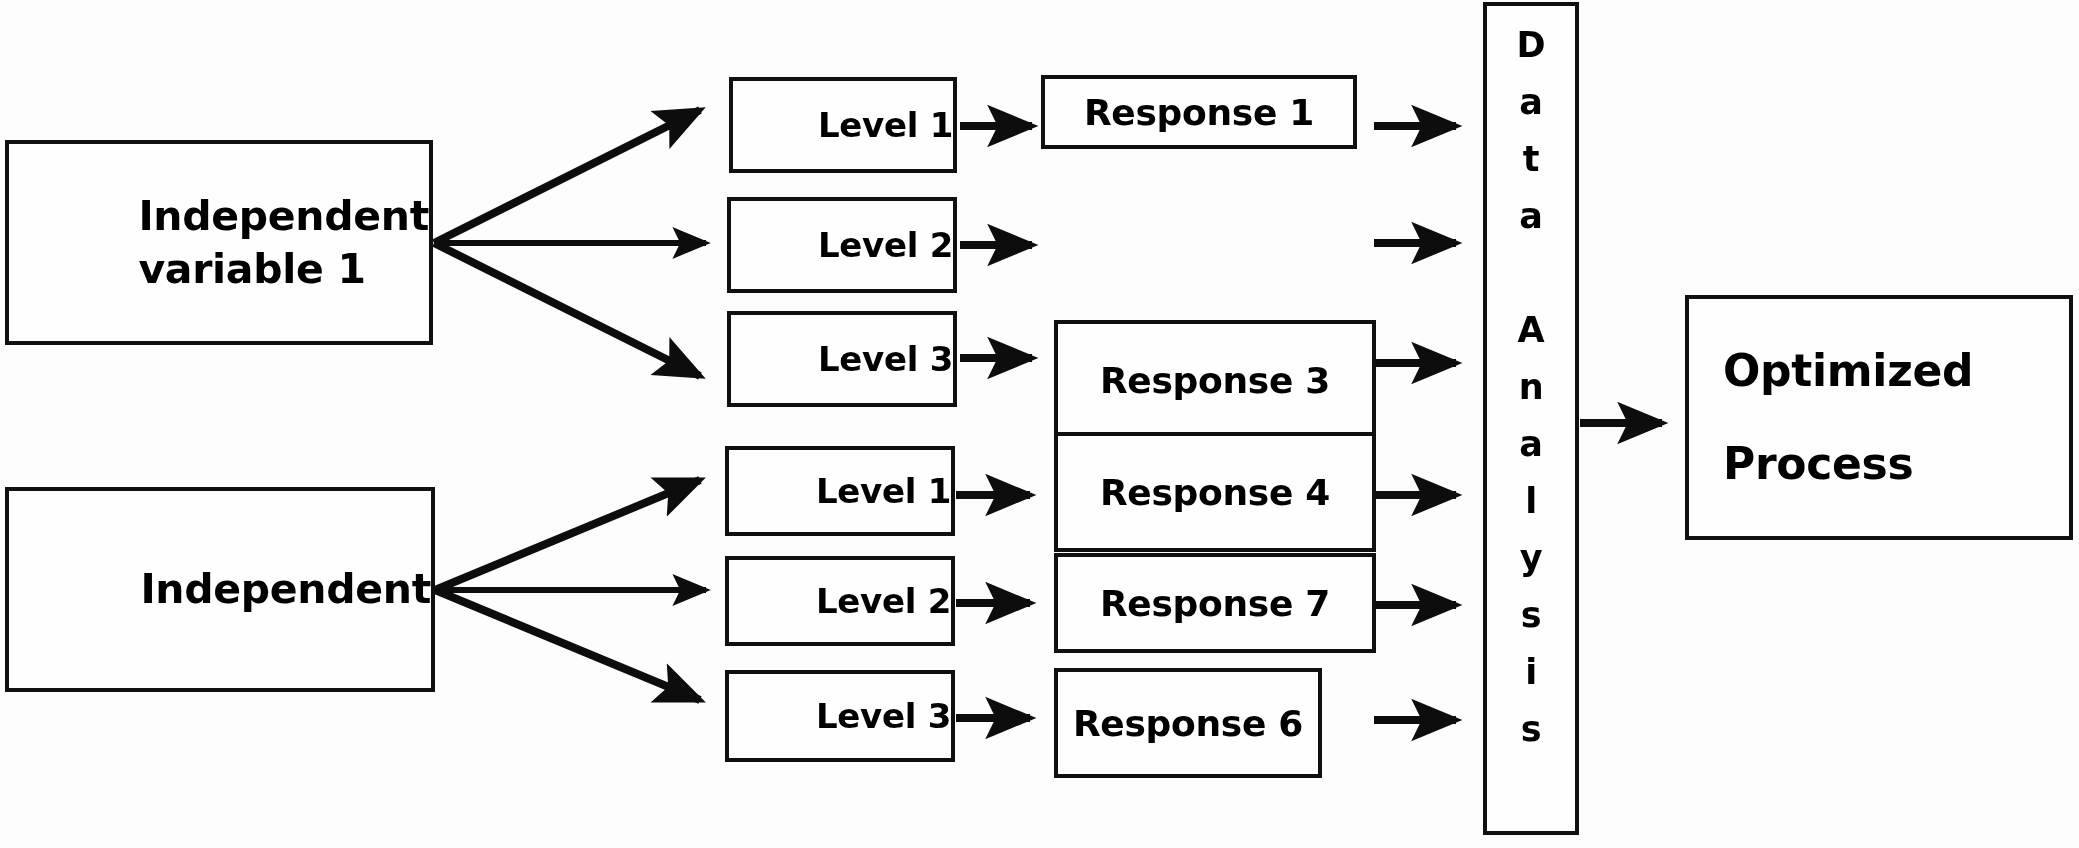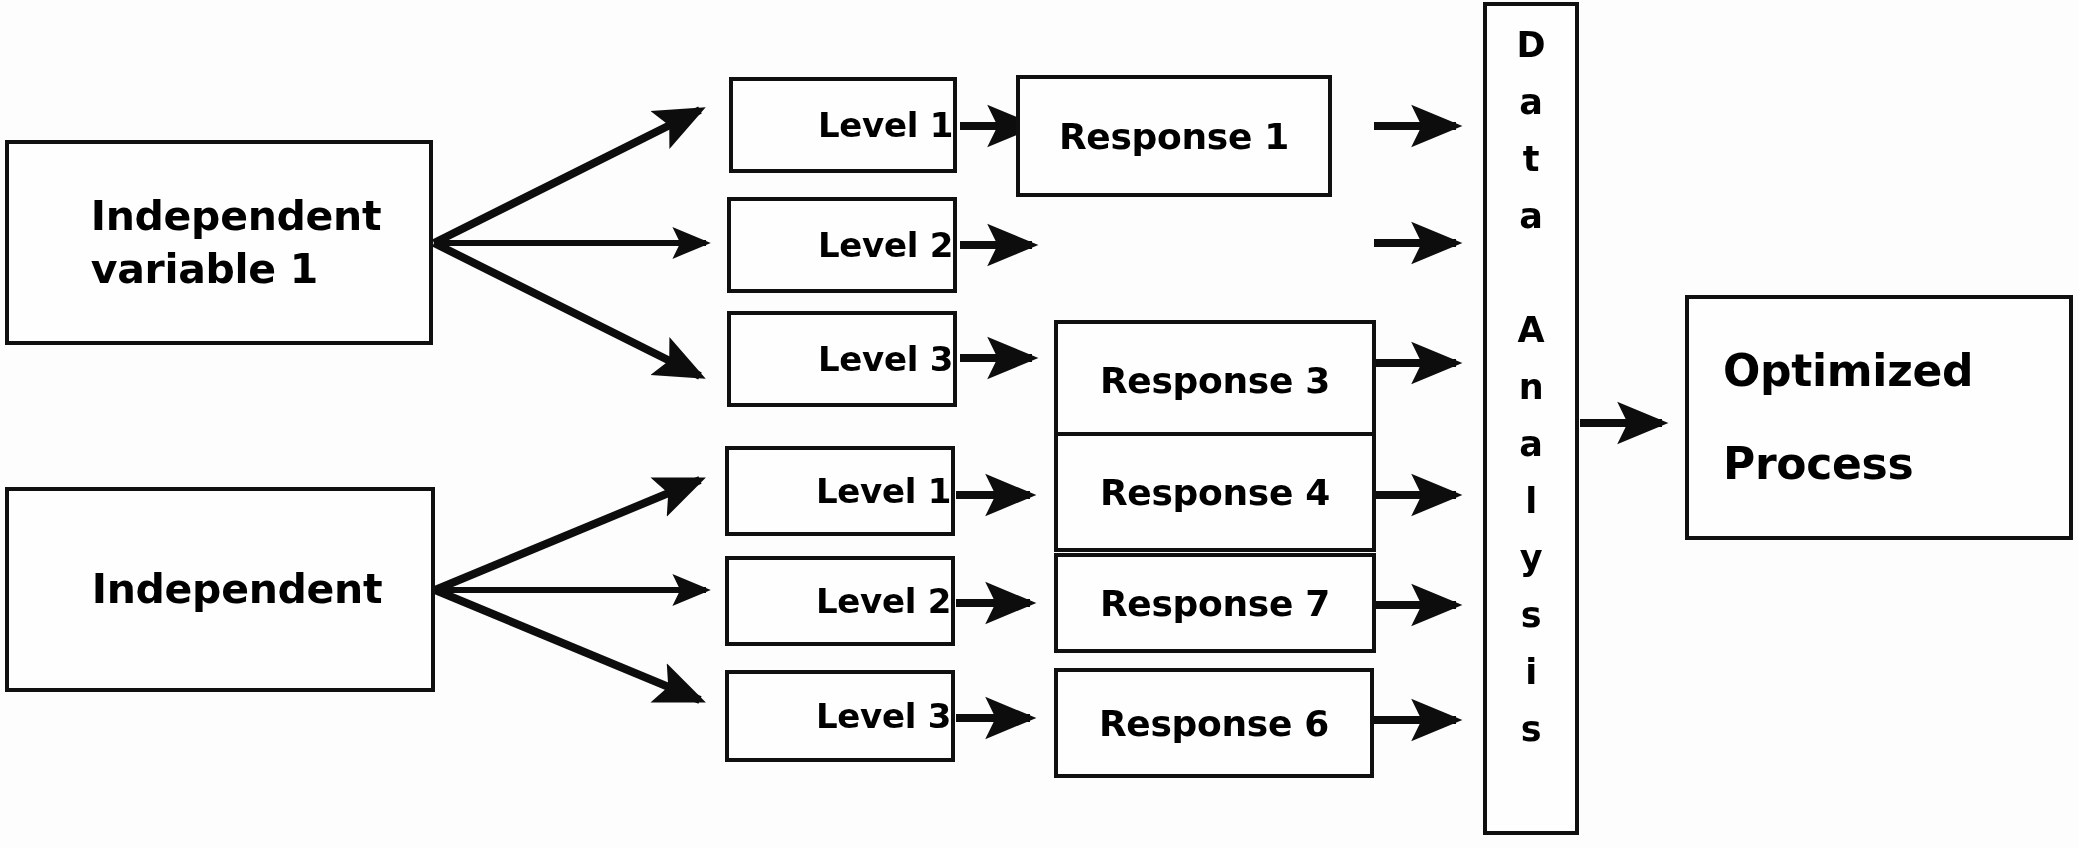--- a/index.html
+++ b/index.html
@@ -30,21 +30,21 @@
     position: absolute;
     box-sizing: border-box;
     background: #fefefe;
     border: 4px solid #101010;
     display: flex;
     align-items: center;
     color: #000000;
     font-weight: bold;
     letter-spacing: -0.3px;
   }
-  .node.leftish { justify-content: center; }
+  .node.leftish { justify-content: flex-end; }
 
   .node-text { display: block; }
 
   
   .iv {
     font-size: 41px;
     line-height: 1.28;
     padding-left: 34px;
   }
   
@@ -163,34 +163,34 @@
   <div class="node level" style="left:725px; top:446px; width:230px; height:90px;">
     <span>Level 1</span>
   </div>
   <div class="node level" style="left:725px; top:556px; width:230px; height:90px;">
     <span>Level 2</span>
   </div>
   <div class="node level" style="left:725px; top:670px; width:230px; height:92px;">
     <span>Level 3</span>
   </div>
 
-  <div class="node response" style="left:1016px; top:75px; width:316px; height:122px;">
+  <div class="node response" style="left:1041px; top:75px; width:316px; height:74px;">
     <span>Response 1</span>
   </div>
   <div class="node response" style="left:1054px; top:300px; width:322px; height:120px;margin-top:20px;">
     <span>Response 3</span>
   </div>
 
   <div class="node response" style="left:1054px; top:432px; width:322px; height:120px;">
     <span>Response 4</span>
   </div>
   <div class="node response" style="left:1054px; top:553px; width:322px; height:100px;">
     <span>Response 7</span>
   </div>
-  <div class="node response" style="left:1054px; top:668px; width:320px; height:110px;">
+  <div class="node response" style="left:1054px; top:668px; width:268px; height:110px;">
     <span>Response 6</span>
   </div>
 
   <div class="node data-analysis" style="left:1483px; top:2px; width:96px; height:833px;">
     <span class="da-letter">D</span>
     <span class="da-letter">a</span>
     <span class="da-letter">t</span>
     <span class="da-letter">a</span>
     <span class="da-letter gap"> </span>
     <span class="da-letter">A</span>

